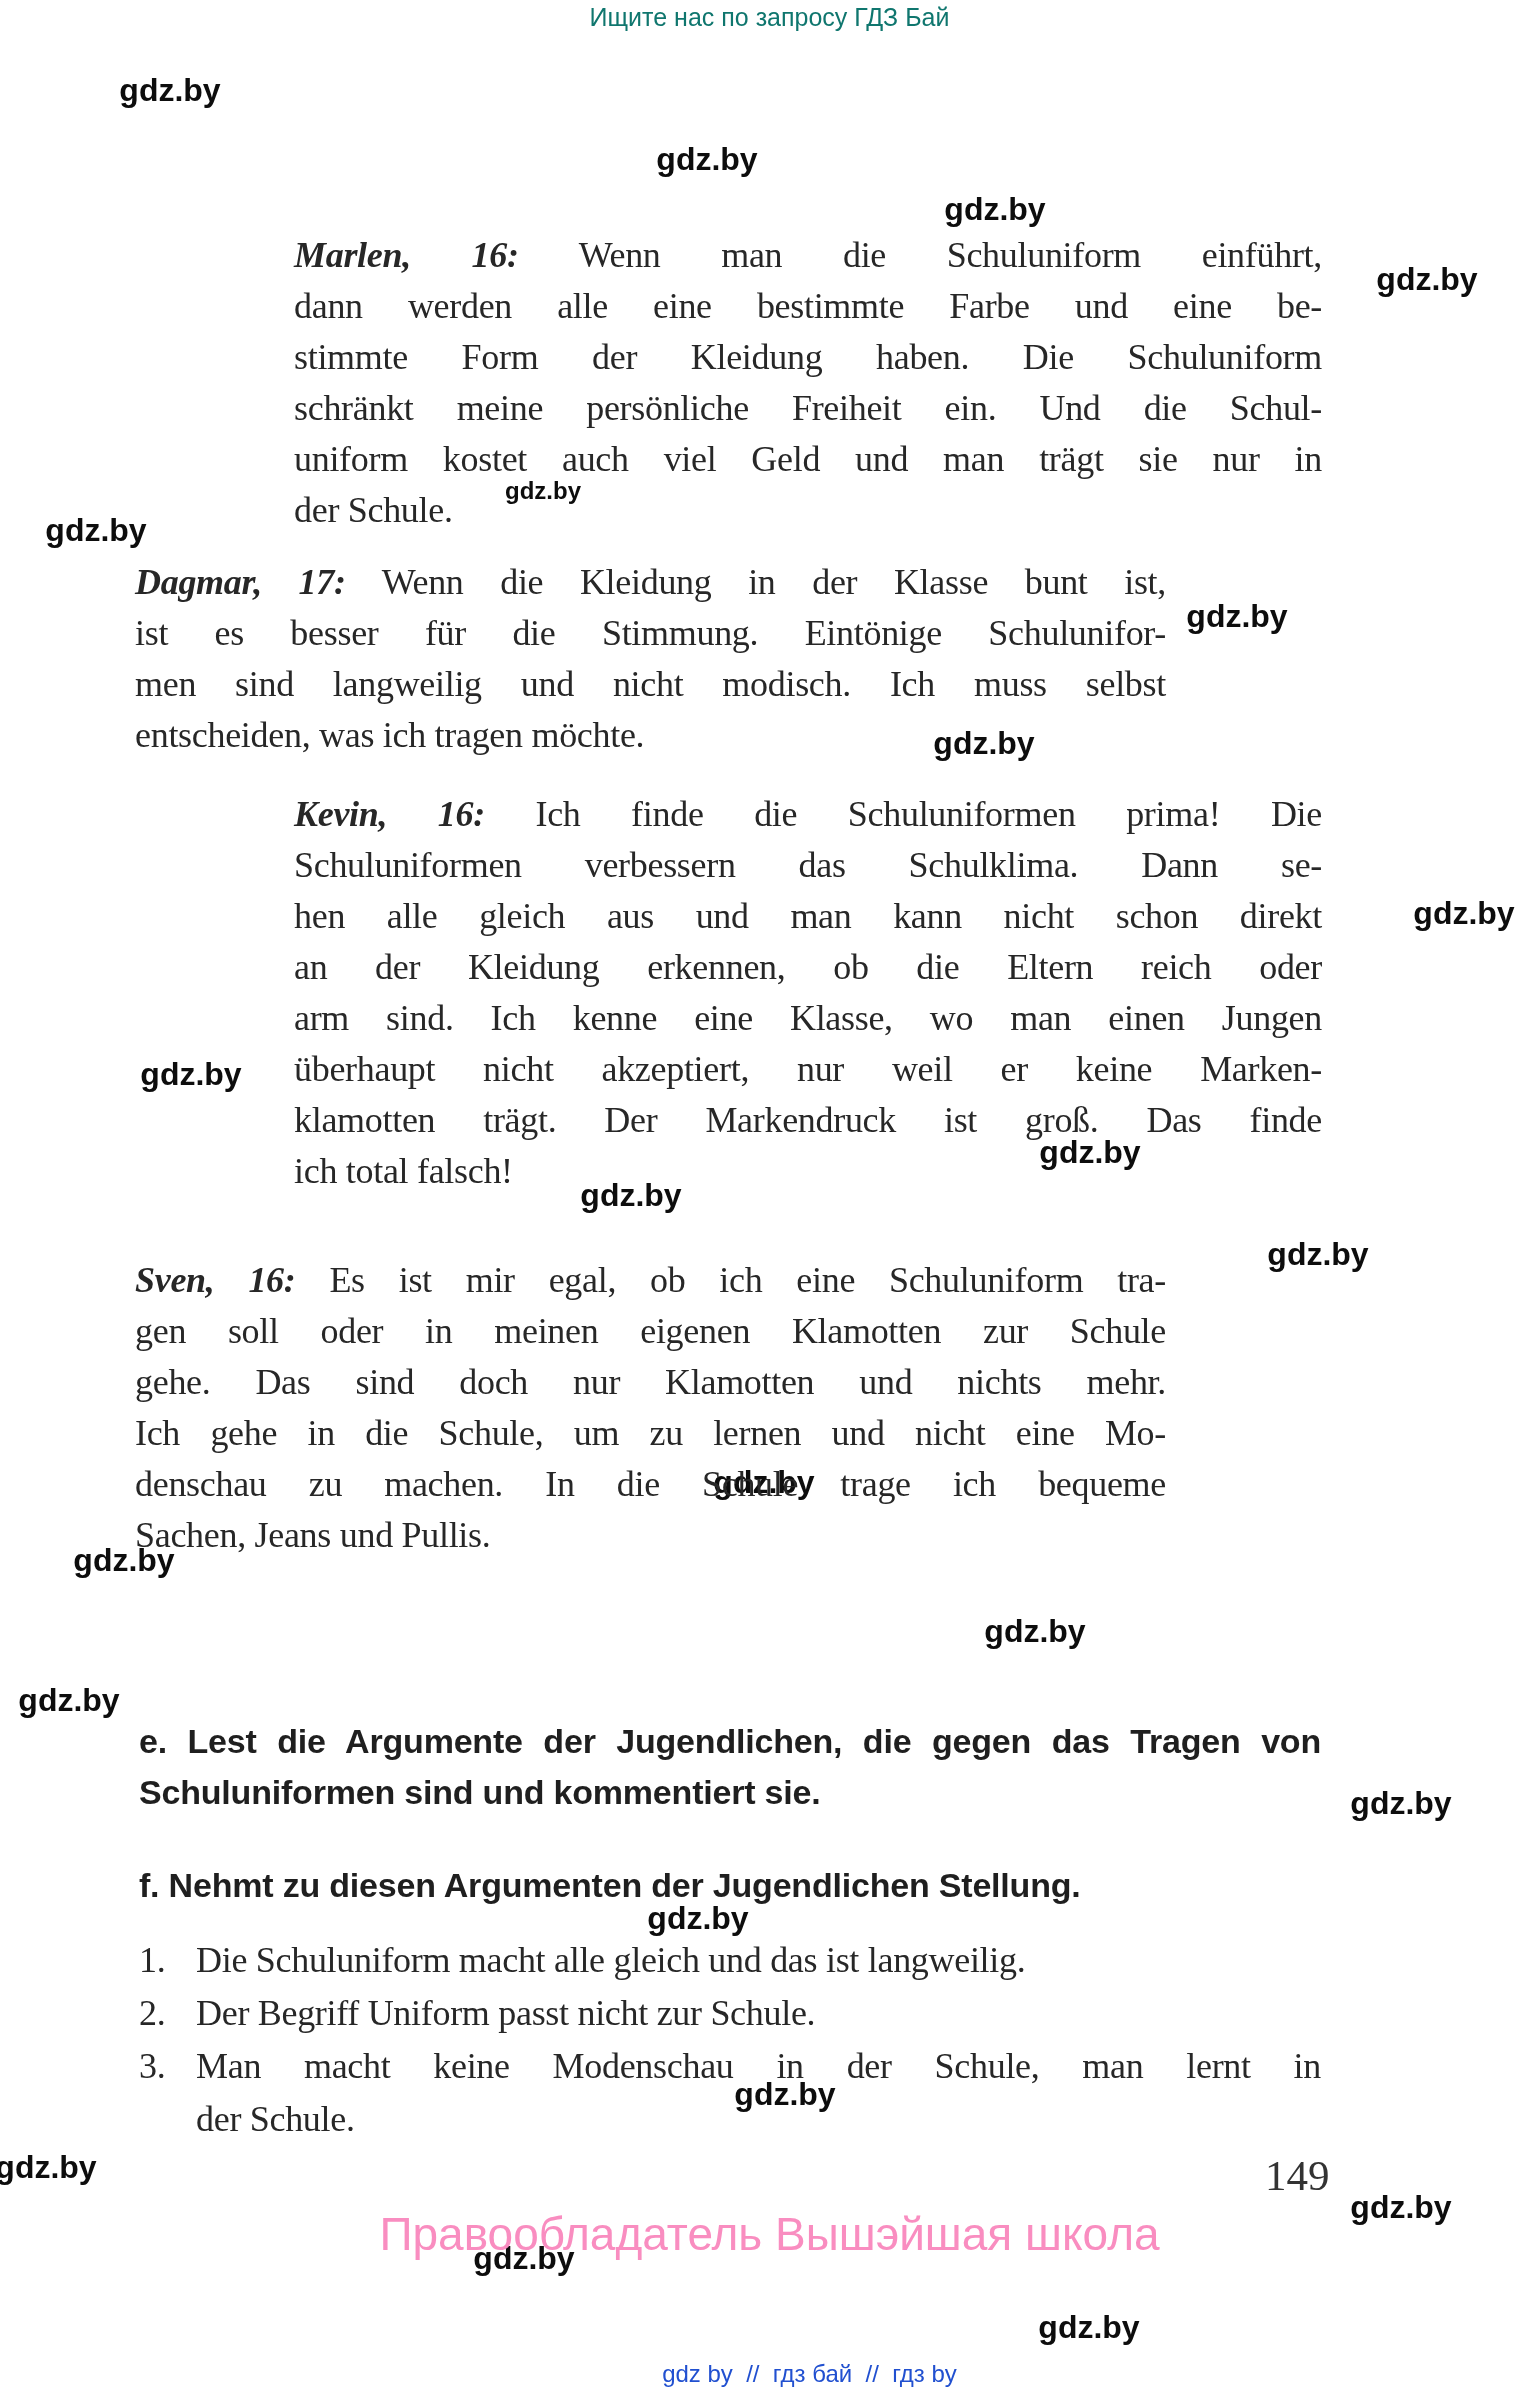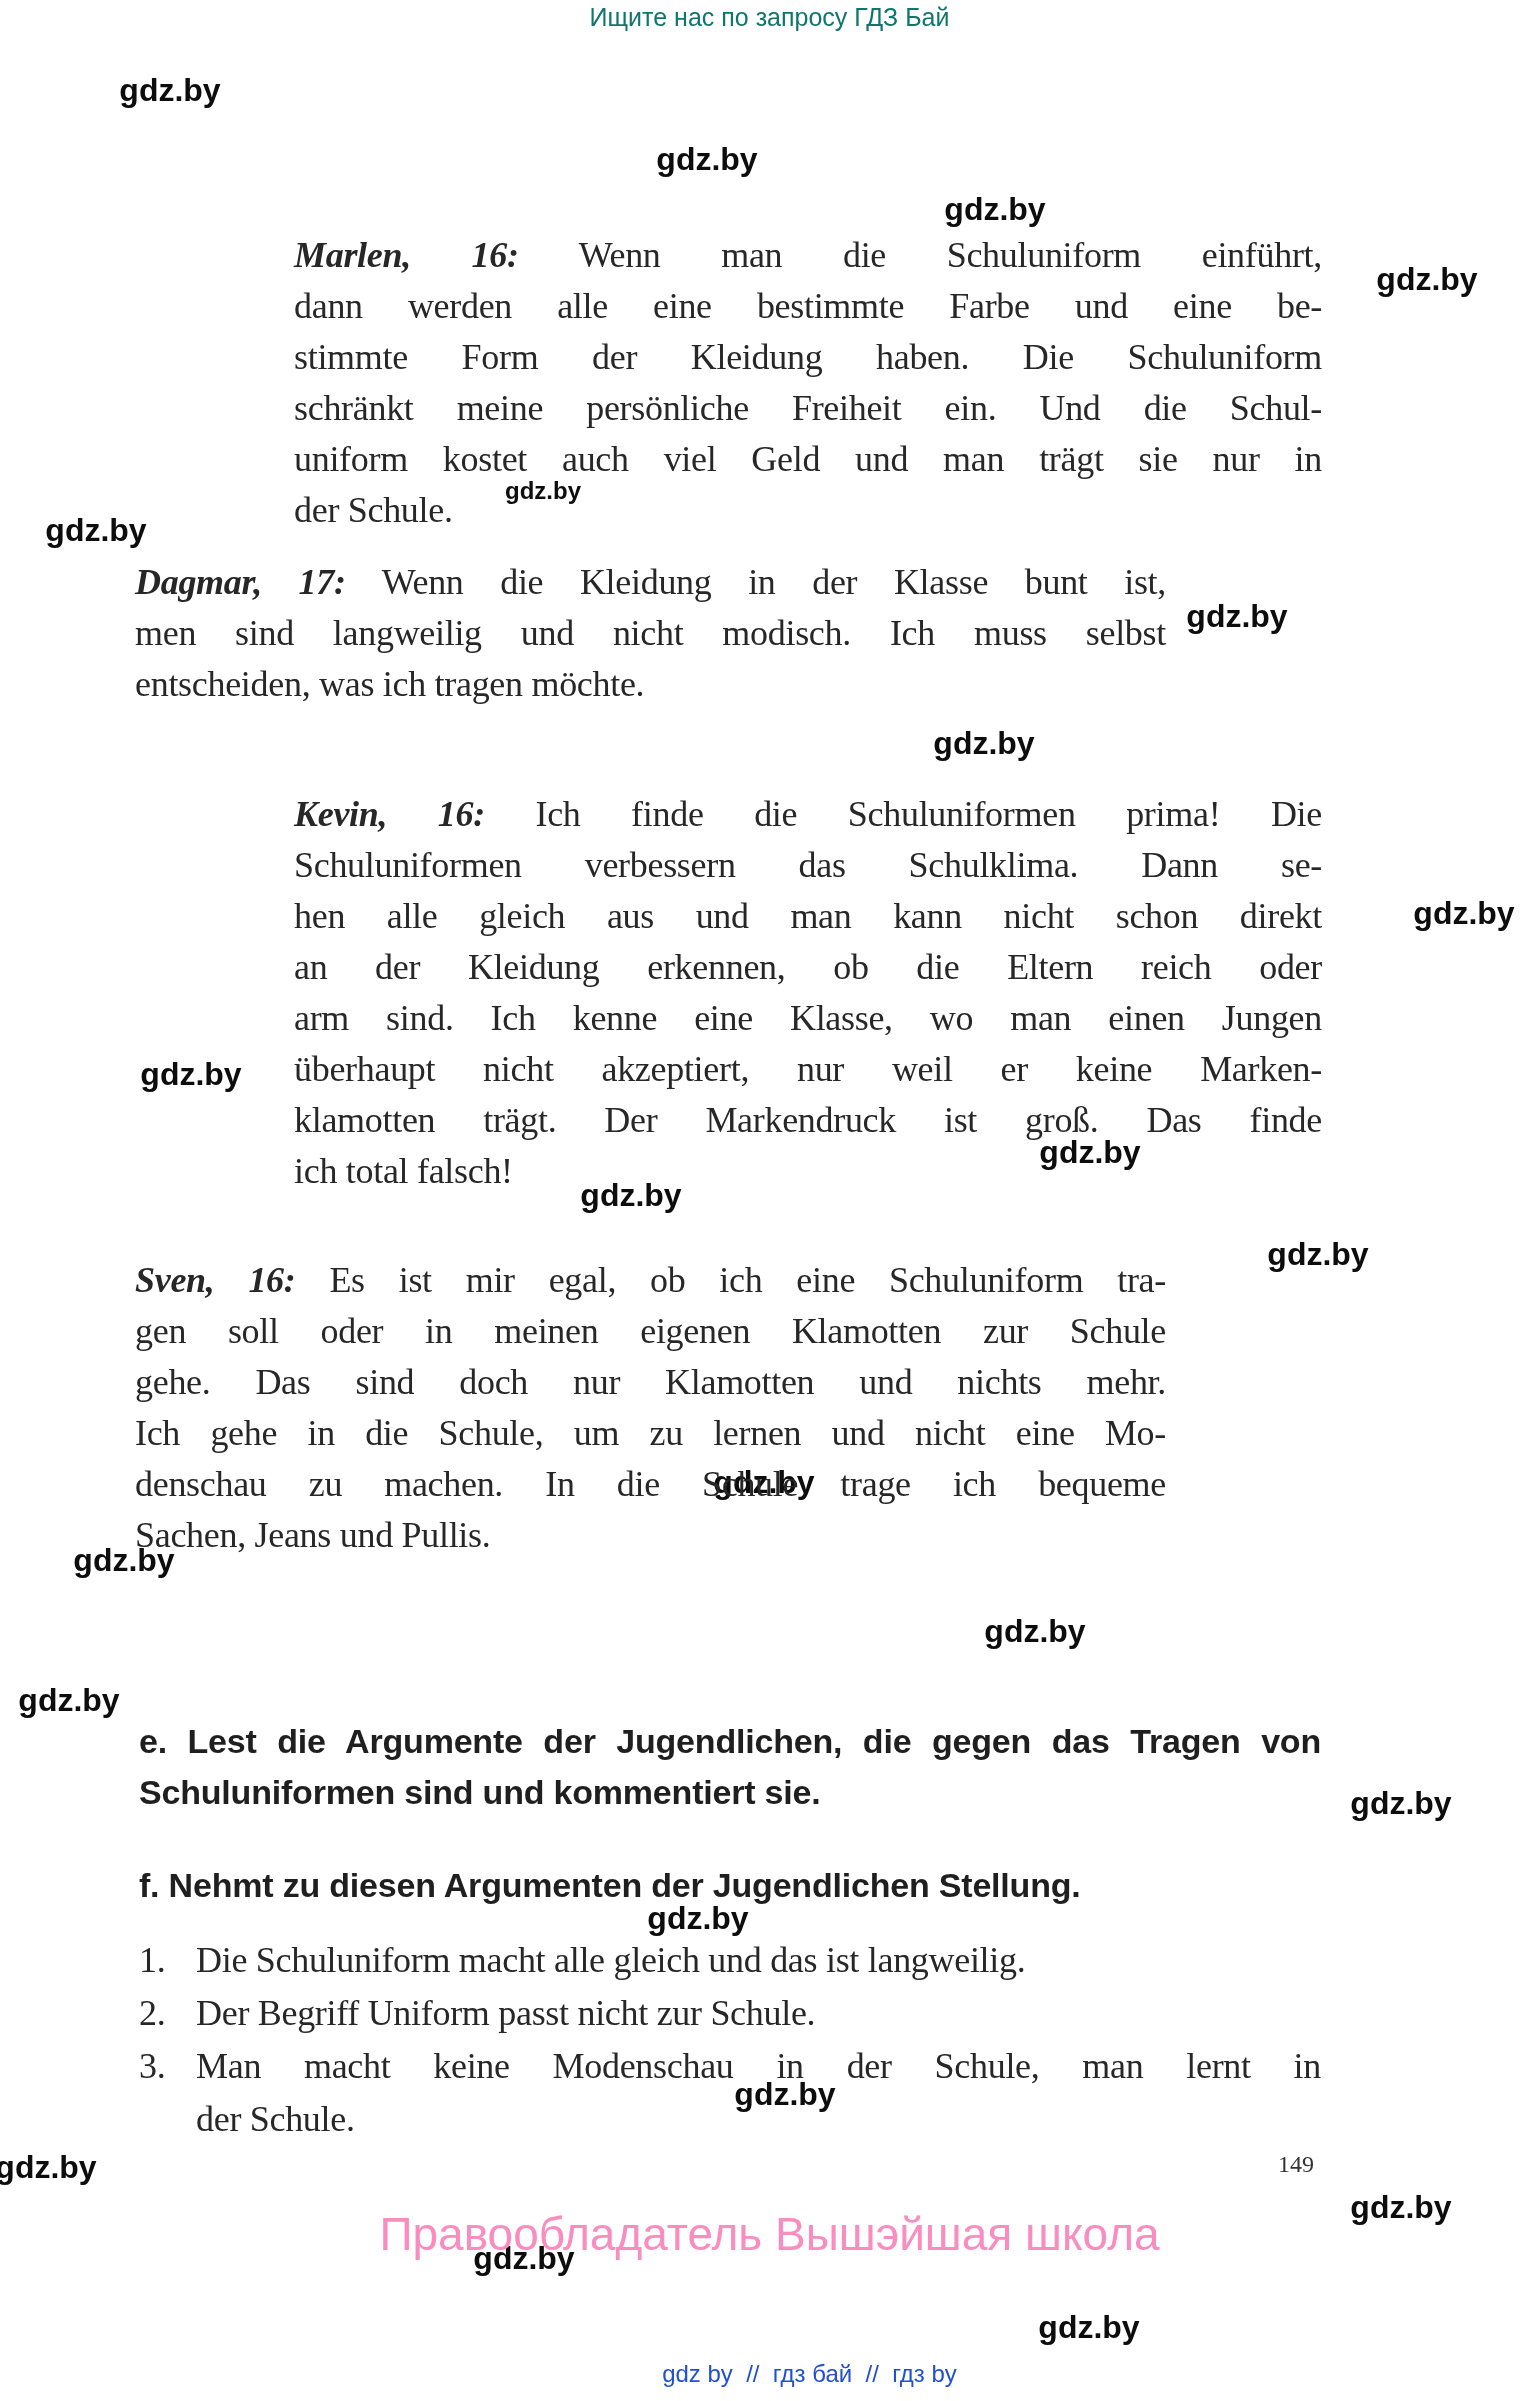--- a/index.html
+++ b/index.html
@@ -29,21 +29,21 @@
     font-family:"Liberation Sans",sans-serif;font-weight:bold;
     font-size:34px;line-height:51px;color:#1f1f1f;letter-spacing:-0.2px;
   }
   .list{position:absolute;font-size:36px;color:#272727;letter-spacing:-0.3px;}
   .list-item{position:relative;padding-left:57px;line-height:53px;}
   .list-item .num{position:absolute;left:0;top:0;}
   .list-item .ln{text-align:justify;text-align-last:justify;}
   .list-item .ln.last{text-align:left;text-align-last:left;}
   .page-number{
     position:absolute;left:1265px;top:2151px;width:62px;text-align:center;
-    font-size:24px;color:#333;
+    font-size:43px;color:#333;
   }
   .footer-pink{
     position:absolute;top:2209px;left:0;width:100%;text-align:center;
     font-family:"Liberation Sans",sans-serif;font-size:46px;line-height:50px;
   }
   .footer-blue{
     position:absolute;top:2360px;left:0;width:100%;text-align:center;
     font-family:"Liberation Sans",sans-serif;font-size:24px;line-height:28px;
     white-space:pre;
   }
@@ -84,20 +84,21 @@
     <div class="para" style="left: 294px; top: 230px; width: 1028px;">
       <div class="ln"><b>Marlen, 16:</b> Wenn man die Schuluniform einführt,</div>
       <div class="ln">dann werden alle eine bestimmte Farbe und eine be-</div>
       <div class="ln">stimmte Form der Kleidung haben. Die Schuluniform</div>
       <div class="ln">schränkt meine persönliche Freiheit ein. Und die Schul-</div>
       <div class="ln">uniform kostet auch viel Geld und man trägt sie nur in</div>
       <div class="ln last">der Schule.</div>
     </div>
     <div class="para" style="left: 135px; top: 557px; width: 1031px;">
       <div class="ln"><b>Dagmar, 17:</b> Wenn die Kleidung in der Klasse bunt ist,</div>
+      <div class="ln">ist es besser für die Stimmung. Eintönige Schulunifor-</div>
       <div class="ln">men sind langweilig und nicht modisch. Ich muss selbst</div>
       <div class="ln last">entscheiden, was ich tragen möchte.</div>
     </div>
     <div class="para" style="left: 294px; top: 789px; width: 1028px;">
       <div class="ln"><b>Kevin, 16:</b> Ich finde die Schuluniformen prima! Die</div>
       <div class="ln">Schuluniformen verbessern das Schulklima. Dann se-</div>
       <div class="ln">hen alle gleich aus und man kann nicht schon direkt</div>
       <div class="ln">an der Kleidung erkennen, ob die Eltern reich oder</div>
       <div class="ln">arm sind. Ich kenne eine Klasse, wo man einen Jungen</div>
       <div class="ln">überhaupt nicht akzeptiert, nur weil er keine Marken-</div>

